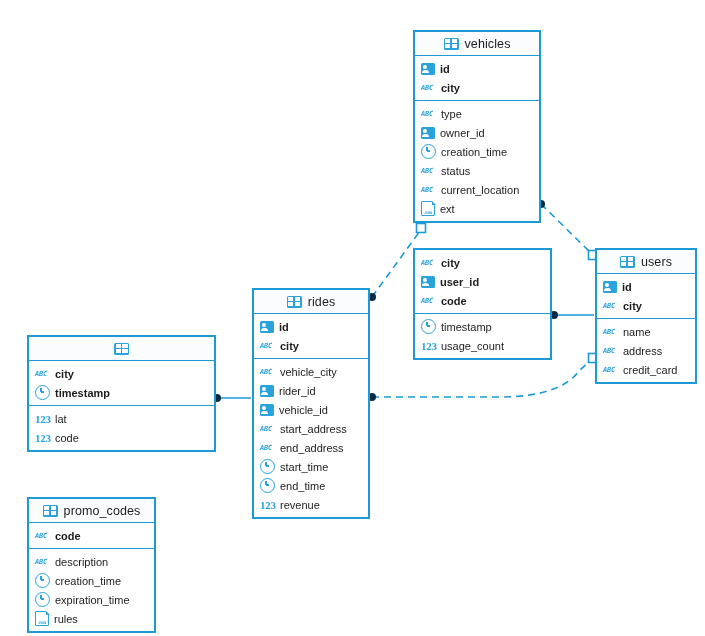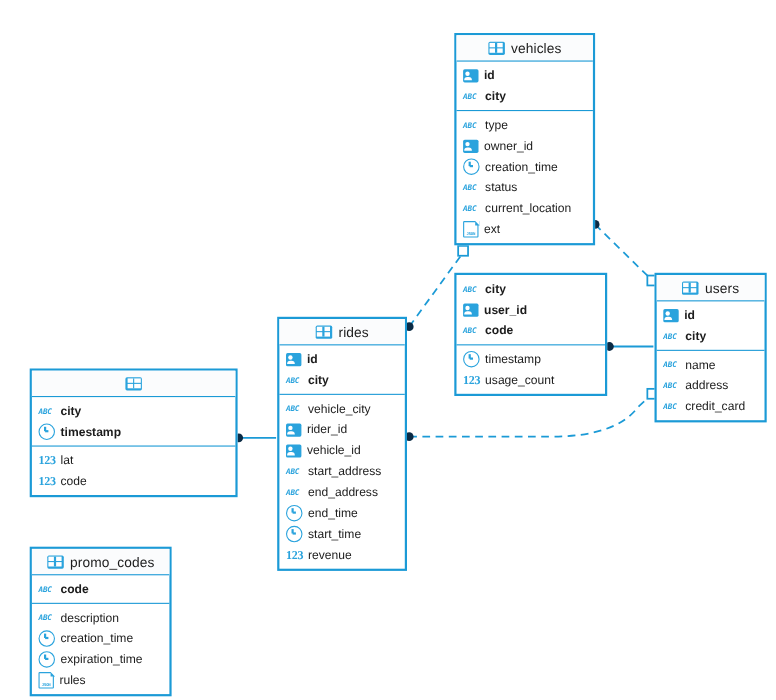--- a/index.html
+++ b/index.html
@@ -212,25 +212,25 @@
         <div class="frow">
           <span class="ic ic-abc">ABC</span>
           <span class="fname">start_address</span>
         </div>
         <div class="frow">
           <span class="ic ic-abc">ABC</span>
           <span class="fname">end_address</span>
         </div>
         <div class="frow">
           <span class="ic ic-clock"></span>
+          <span class="fname">start_time</span>
+        </div>
+        <div class="frow">
+          <span class="ic ic-clock"></span>
           <span class="fname">end_time</span>
-        </div>
-        <div class="frow">
-          <span class="ic ic-clock"></span>
-          <span class="fname">start_time</span>
         </div>
         <div class="frow">
           <span class="ic ic-num">123</span>
           <span class="fname">revenue</span>
         </div>
       </div>
     </div>
     <div class="table" style="left: 27px; top: 335px; width: 189px;">
       <div class="thead">
         <span class="ic ic-table"></span>

